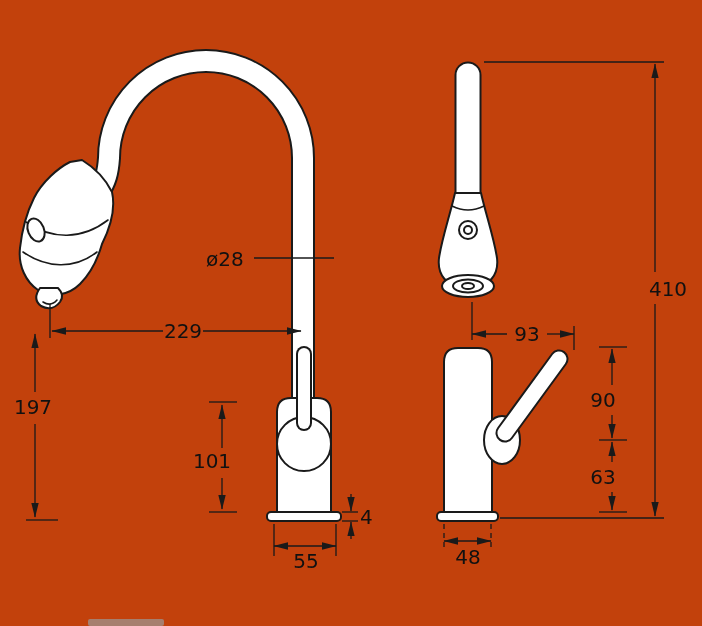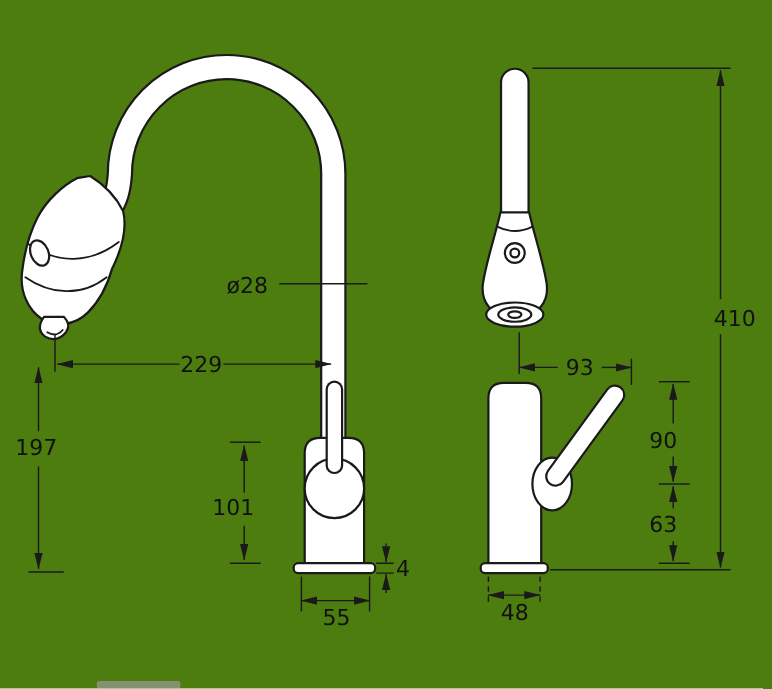--- a/index.html
+++ b/index.html
@@ -4,21 +4,21 @@
 <style>
   html, body {
     margin: 0;
     padding: 0;
     background: #ffffff;
   }
   .canvas {
     position: relative;
     width: 702px;
     height: 626px;
-    background: #4d7c0f;
+    background: #c2410c;
     font-family: "DejaVu Sans", "Liberation Sans", sans-serif;
     overflow: hidden;
   }
   svg { display: block; }
   .outline      { fill: #ffffff; stroke: #1a1a1a; stroke-width: 2; stroke-linejoin: round; }
   .tube-k       { fill: none; stroke: #1a1a1a; }
   .tube-w       { fill: none; stroke: #ffffff; }
   .thin         { fill: none; stroke: #1a1a1a; stroke-width: 1.6; stroke-linecap: round; }
   .dimline      { fill: none; stroke: #1a1a1a; stroke-width: 1.3; }
   .dashed       { stroke-dasharray: 5 4; }

